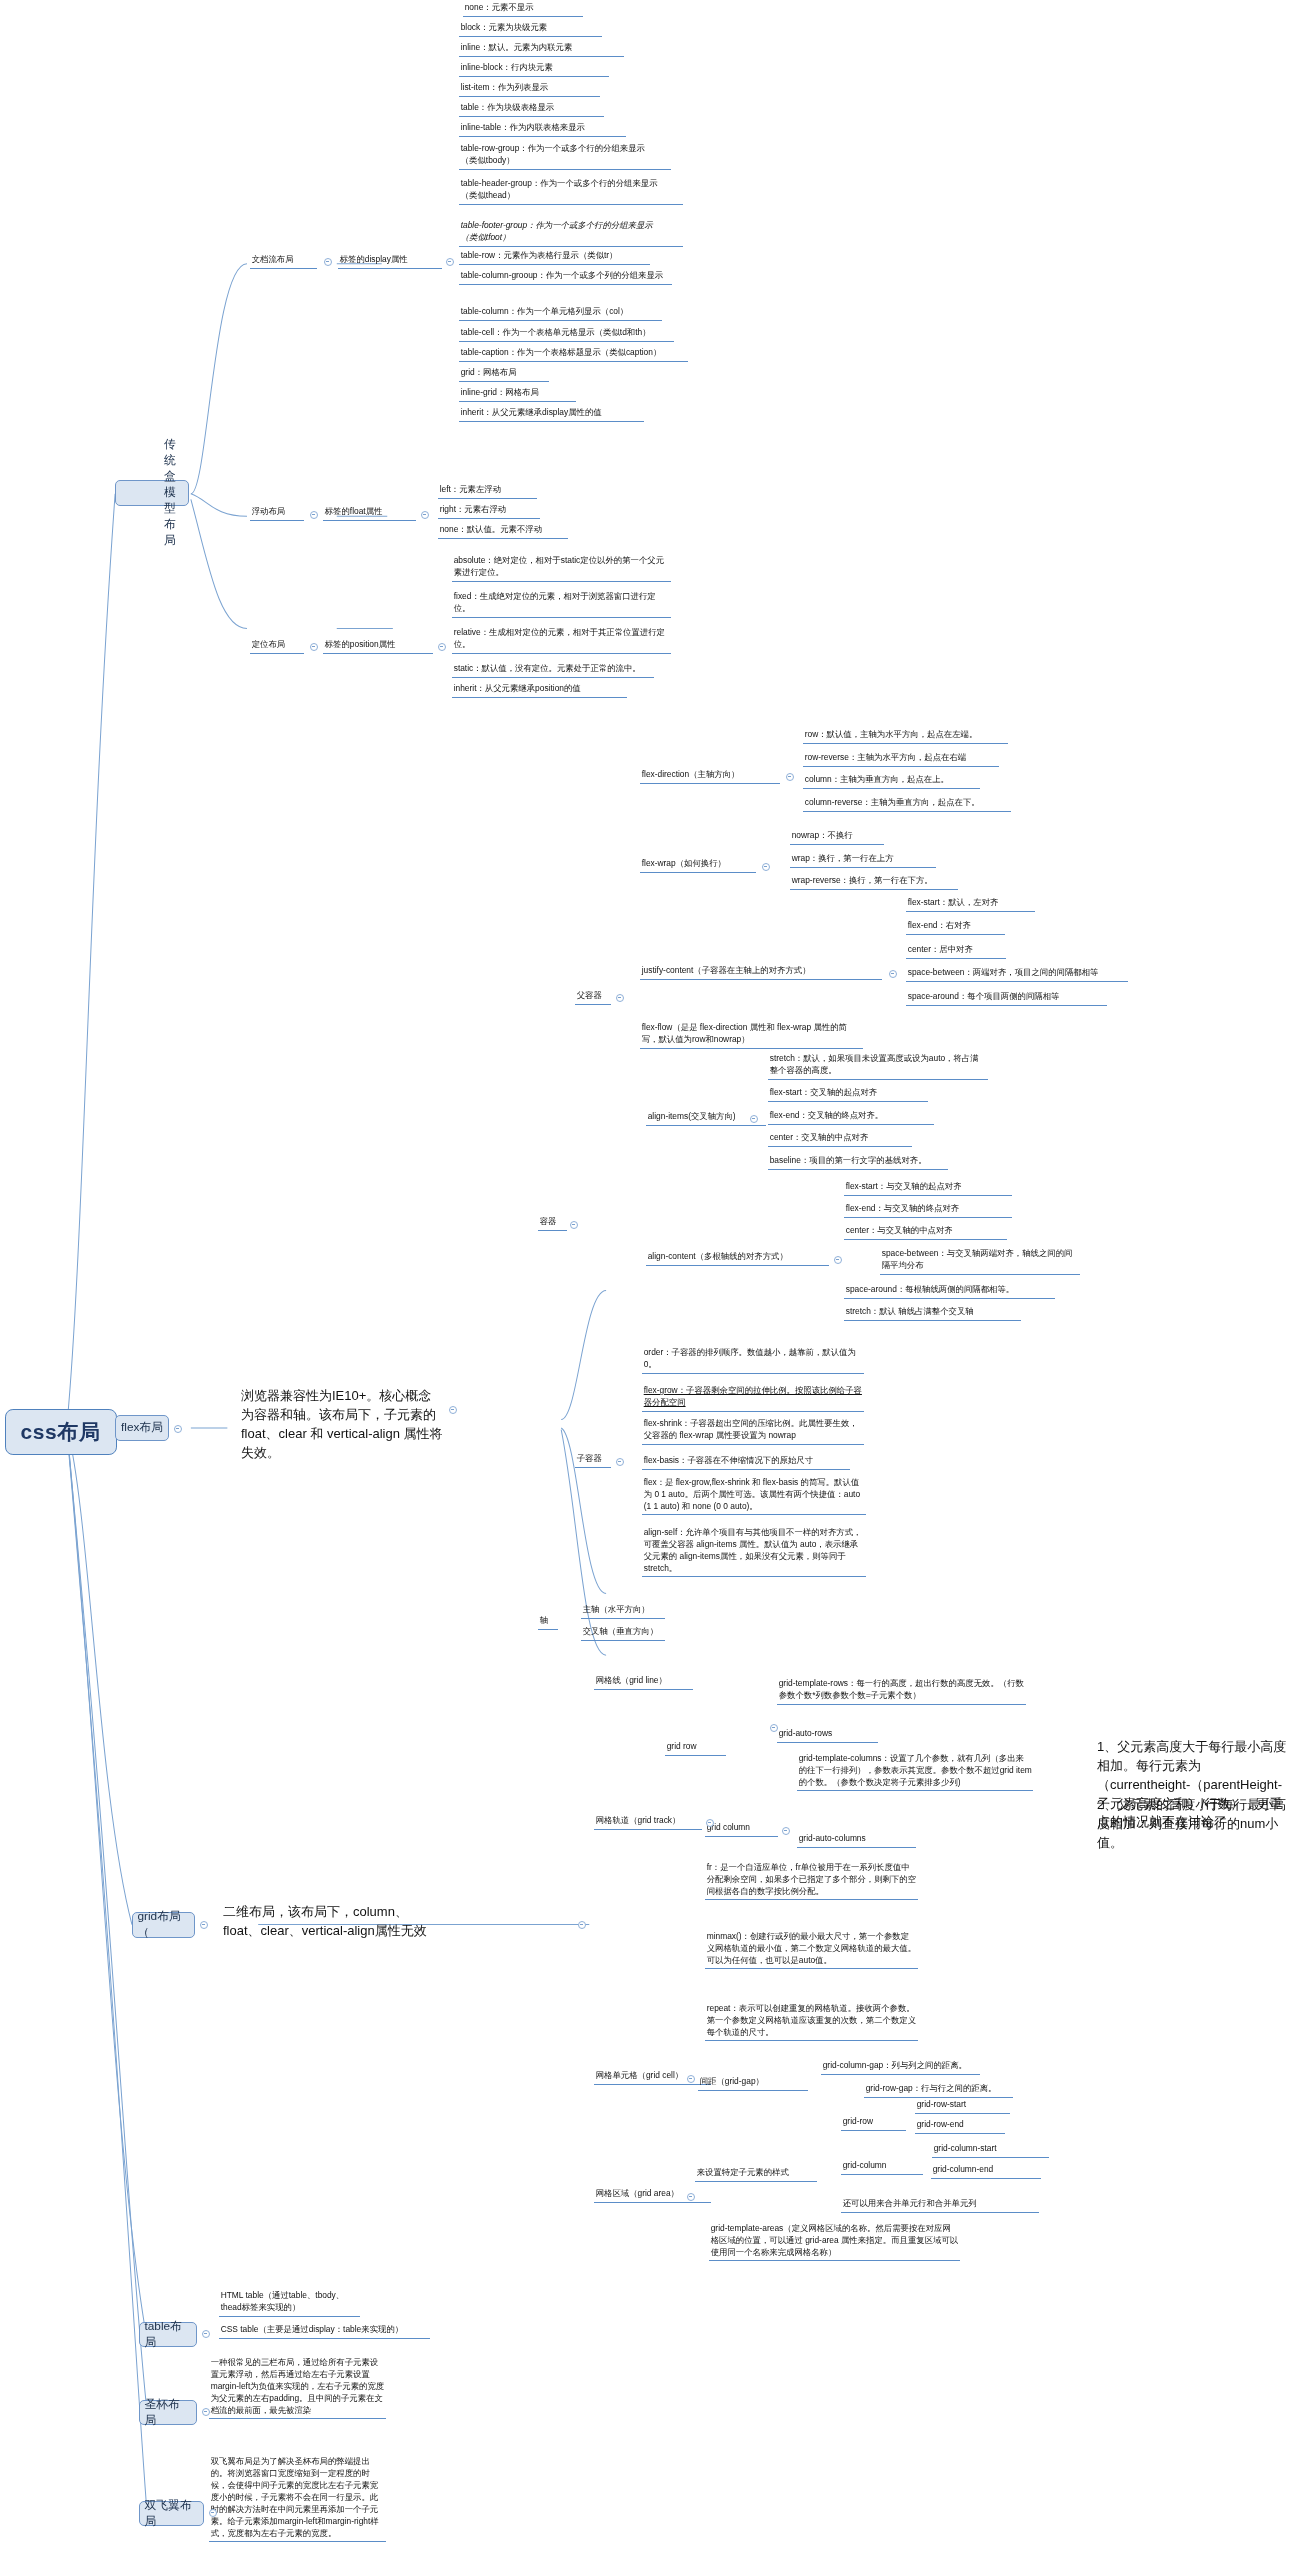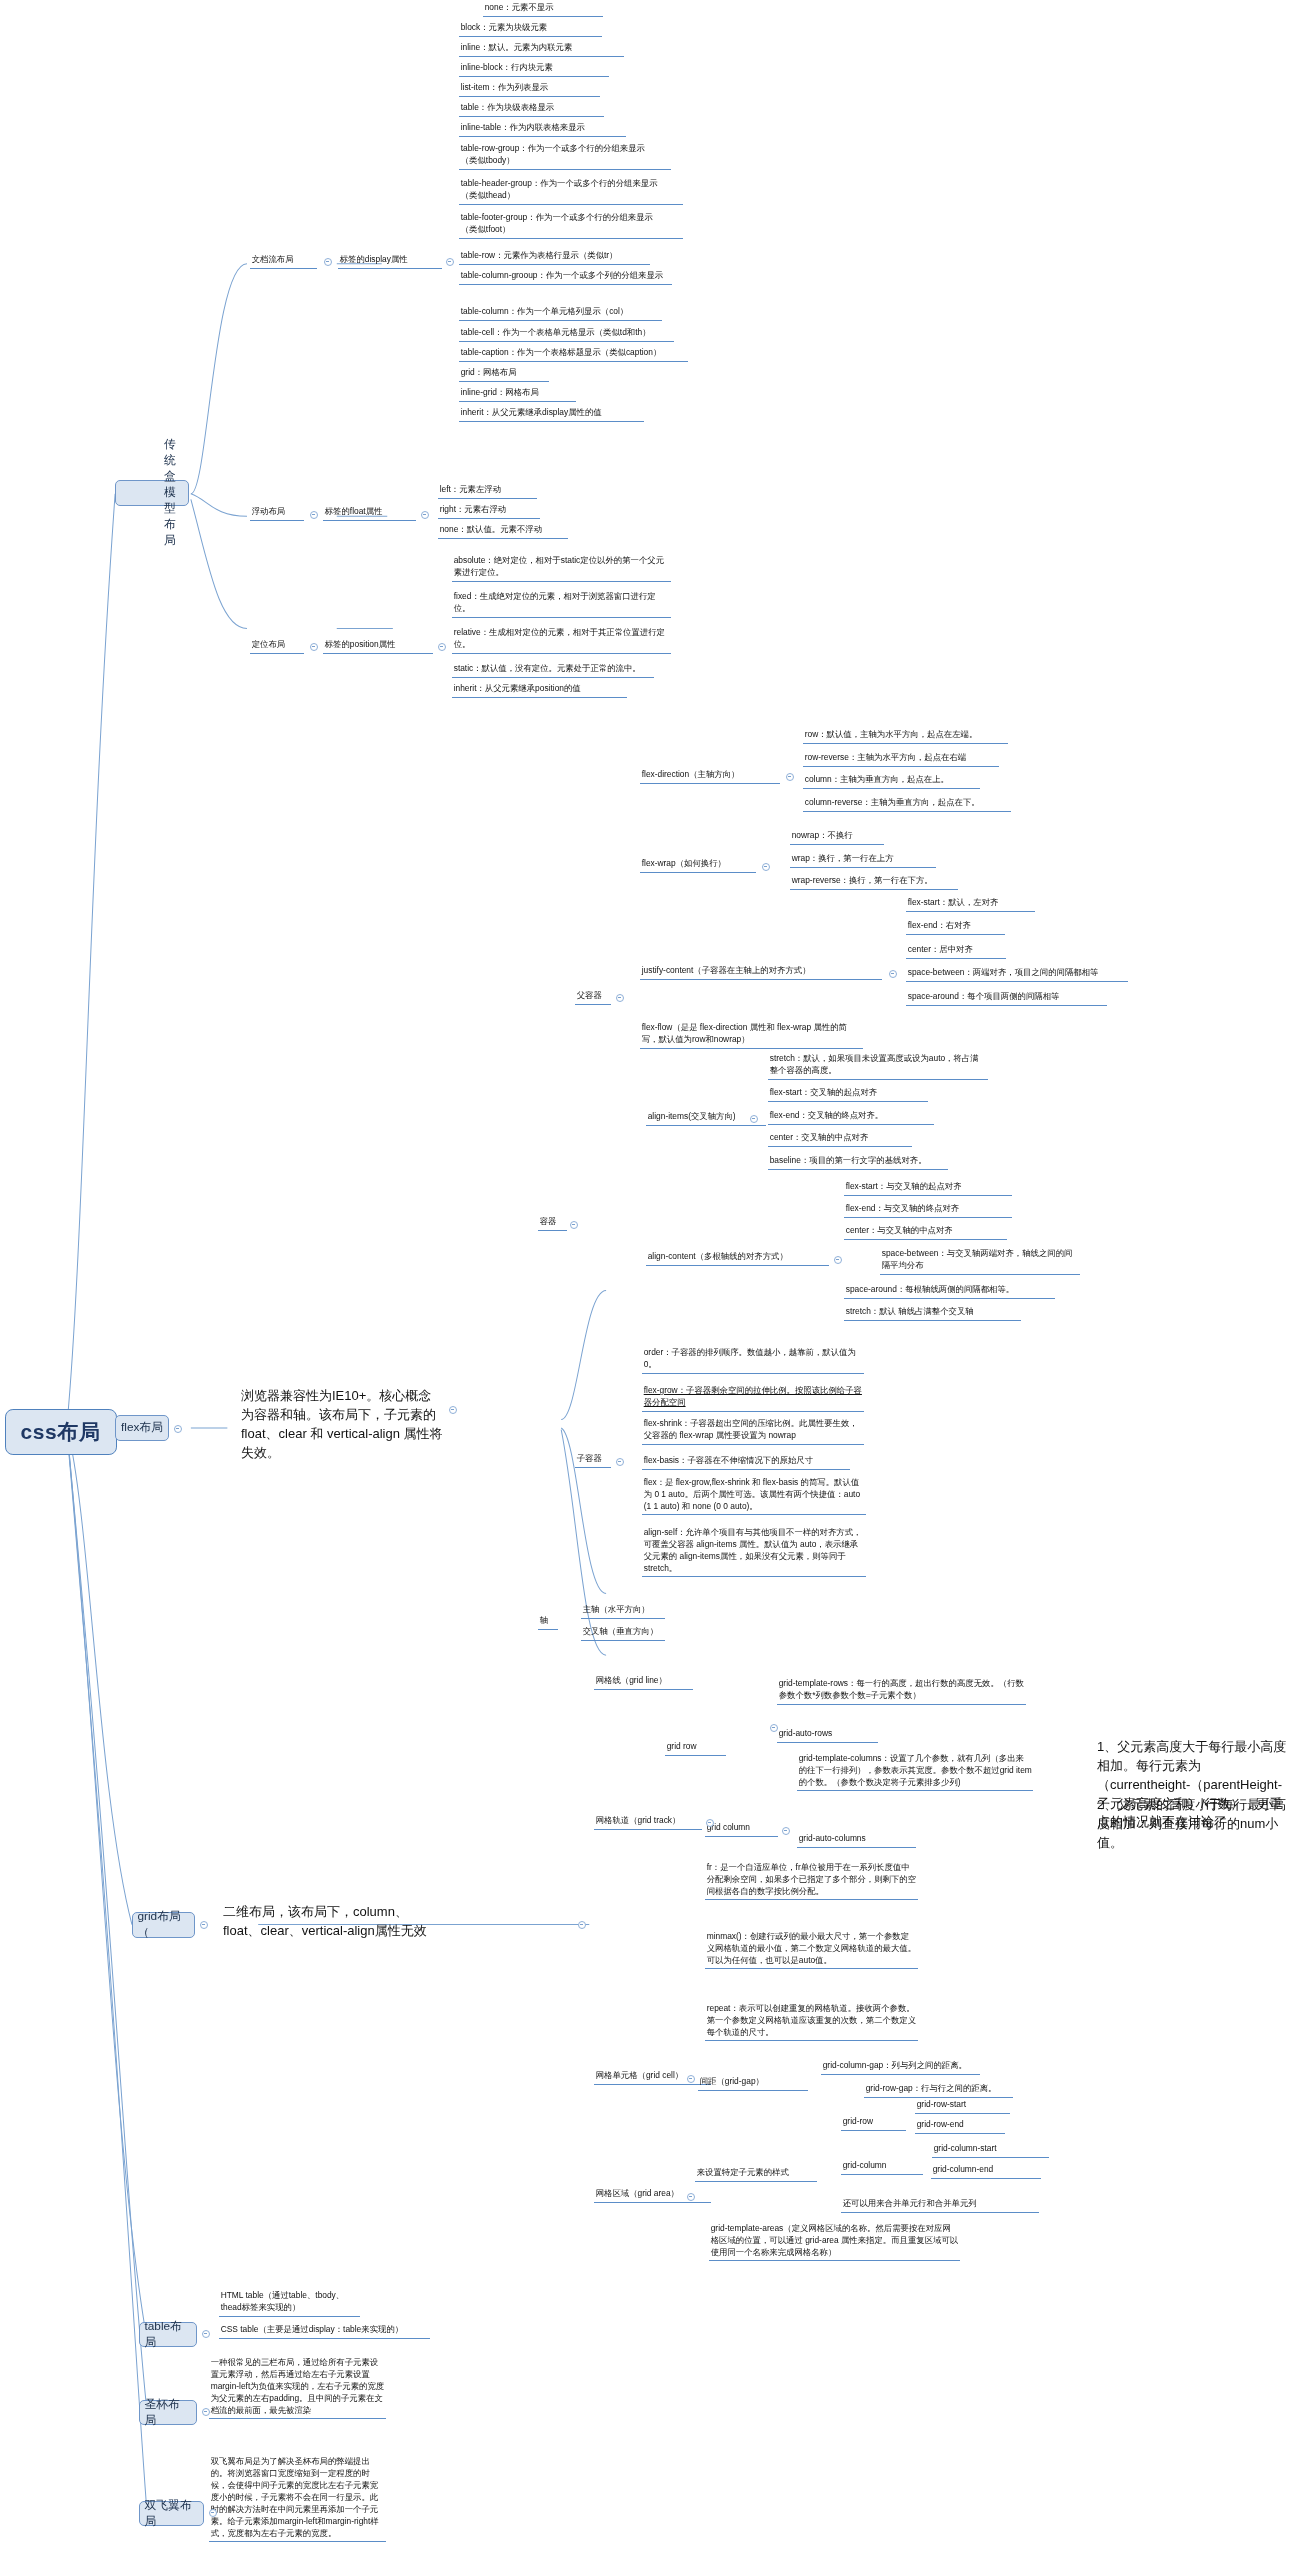--- a/index.html
+++ b/index.html
@@ -78,32 +78,32 @@
 
   <div class="node lv1" style="left:139px;top:2322px;width:58px;height:25px;">table布局</div>
 
   <div class="node lv1" style="left:139px;top:2400px;width:58px;height:25px;">圣杯布局</div>
 
   <div class="node lv1" style="left:139px;top:2501px;width:65px;height:25px;">双飞翼布局</div>
 
   <div class="node u" style="left:250px;top:254px;width:67px;">文档流布局</div>
   <div class="node u" style="left:338px;top:254px;width:104px;">标签的display属性</div>
 
-  <div class="node u" style="left:483px;top:2.2px;width:120px;">none：元素不显示</div>
+  <div class="node u" style="left:463px;top:2.2px;width:120px;">none：元素不显示</div>
   <div class="node u" style="left:459px;top:22px;width:143px;">block：元素为块级元素</div>
   <div class="node u" style="left:459px;top:42px;width:165px;">inline：默认。元素为内联元素</div>
   <div class="node u" style="left:459px;top:62px;width:150px;">inline-block：行内块元素</div>
   <div class="node u" style="left:459px;top:82px;width:141px;">list-item：作为列表显示</div>
   <div class="node u" style="left:459px;top:102px;width:145px;">table：作为块级表格显示</div>
   <div class="node u" style="left:459px;top:122px;width:167px;">inline-table：作为内联表格来显示</div>
   <div class="node u" style="left:459px;top:143px;width:212px;">table-row-group：作为一个或多个行的分组来显示
 （类似tbody）</div>
   <div class="node u" style="left:459px;top:178px;width:224px;">table-header-group：作为一个或多个行的分组来显示
 （类似thead）</div>
-  <div class="node u" style="left:459px;top:212px;width:224px;">table-footer-group：作为一个或多个行的分组来显示
+  <div class="node u" style="left:459px;top:220px;width:224px;font-style:italic;">table-footer-group：作为一个或多个行的分组来显示
 （类似tfoot）</div>
   <div class="node u" style="left:459px;top:250px;width:191px;">table-row：元素作为表格行显示（类似tr）</div>
   <div class="node u" style="left:459px;top:270px;width:213px;">table-column-grooup：作为一个或多个列的分组来显示</div>
   <div class="node u" style="left:459px;top:306px;width:203px;">table-column：作为一个单元格列显示（col）</div>
   <div class="node u" style="left:459px;top:327px;width:215px;">table-cell：作为一个表格单元格显示（类似td和th）</div>
   <div class="node u" style="left:459px;top:347px;width:229px;">table-caption：作为一个表格标题显示（类似caption）</div>
   <div class="node u" style="left:459px;top:367px;width:90px;">grid：网格布局</div>
   <div class="node u" style="left:459px;top:387px;width:117px;">inline-grid：网格布局</div>
   <div class="node u" style="left:459px;top:407px;width:185px;">inherit：从父元素继承display属性的值</div>
 

